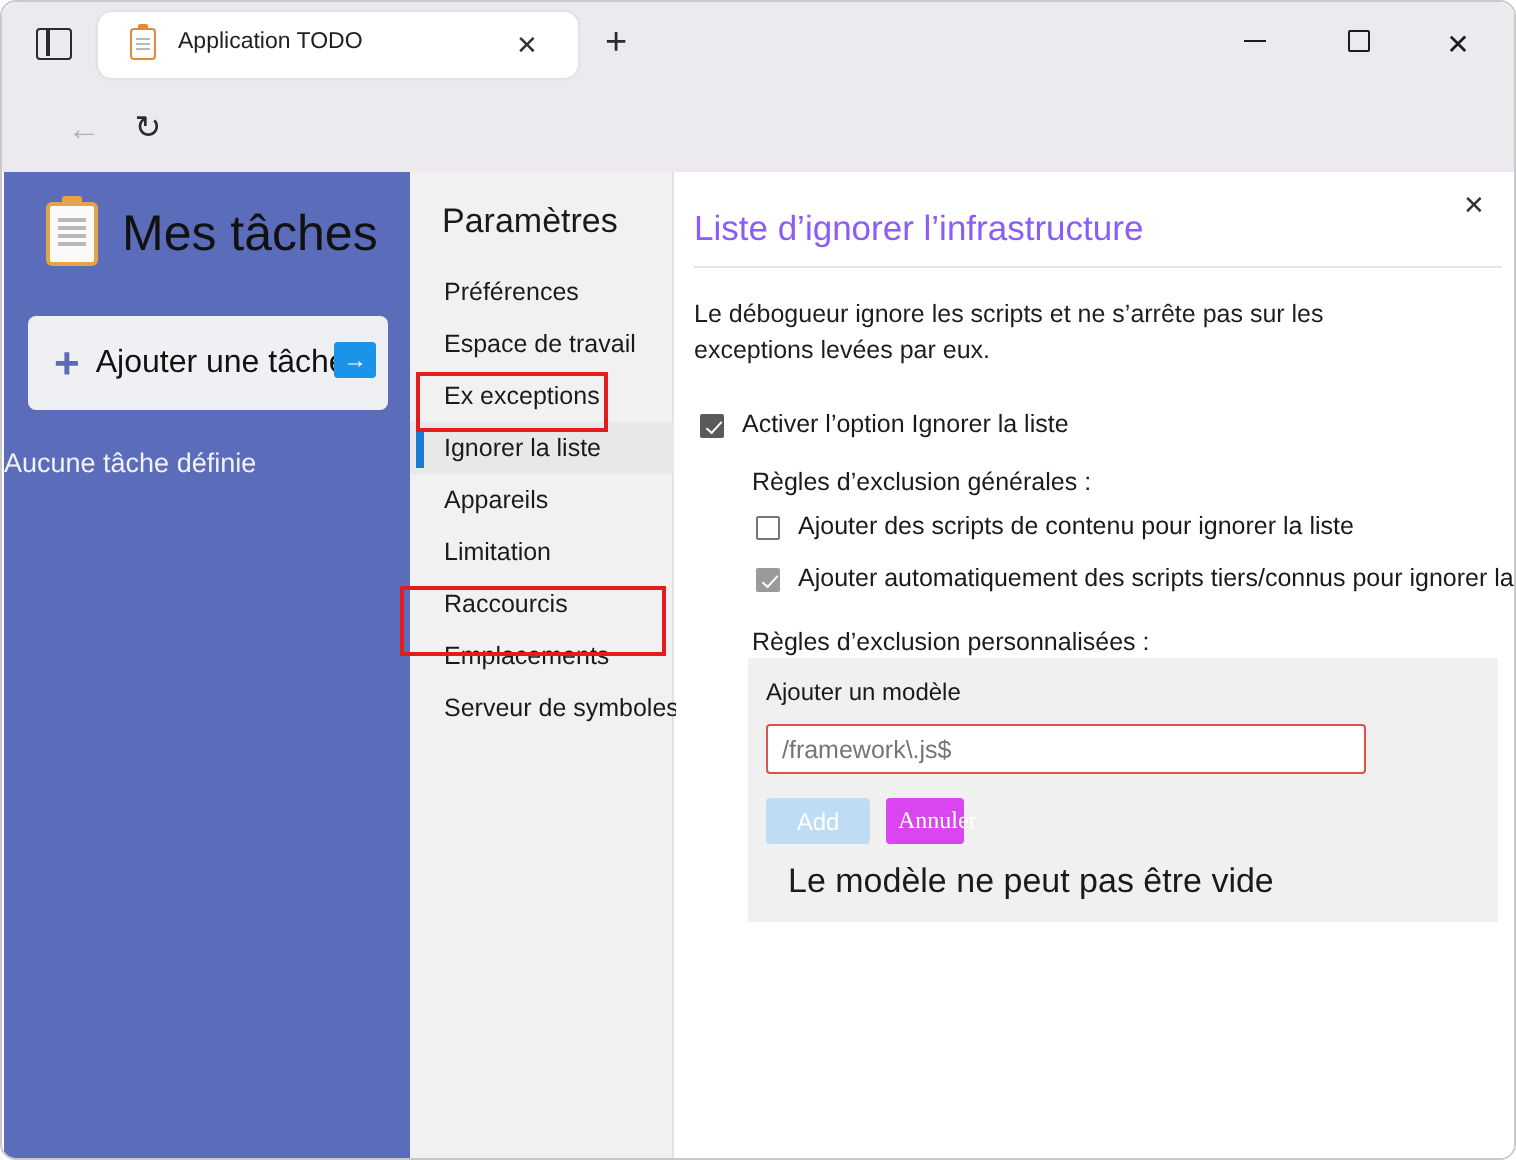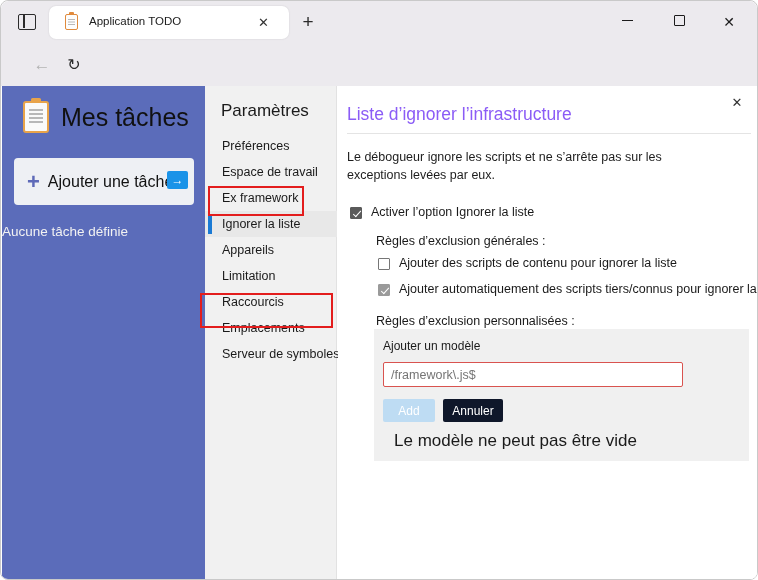--- a/index.html
+++ b/index.html
@@ -367,22 +367,22 @@
     border: none; border-radius: 2px;
     font-family: "Liberation Sans", sans-serif;
     font-size: 12px;
     cursor: pointer;
   }
   .btn-add {
     left: 9px; width: 52px;
     background: #bedcf3; color: #ffffff;
   }
   .btn-cancel {
-    left: 69px; width: 60px;
-    background: #0f172a; color: #ffffff;
+    left: 69px; width: 39px;
+    background: #d946ef; color: #ffffff; font-family: Liberation Serif, serif;
   }
   .err-text {
     position: absolute; left: 20px; top: 102px;
     font-size: 17px; color: #1a1a1a;
   }
 </style>
 </head>
 <body>
 
 <div id="root">
@@ -446,21 +446,21 @@
       </div>
 
       <div class="no-task">Aucune tâche définie</div>
     </div>
 
     <div class="settings-nav">
       <div class="settings-heading">Paramètres</div>
       <div class="settings-items">
         <div class="settings-item">Préférences</div>
         <div class="settings-item">Espace de travail</div>
-        <div class="settings-item">Ex framework</div>
+        <div class="settings-item">Ex exceptions</div>
         <div class="settings-item selected">Ignorer la liste</div>
         <div class="settings-item">Appareils</div>
         <div class="settings-item">Limitation</div>
         <div class="settings-item">Raccourcis</div>
         <div class="settings-item">Emplacements</div>
         <div class="settings-item">Serveur de symboles</div>
       </div>
     </div>
 
     <div class="panel">

